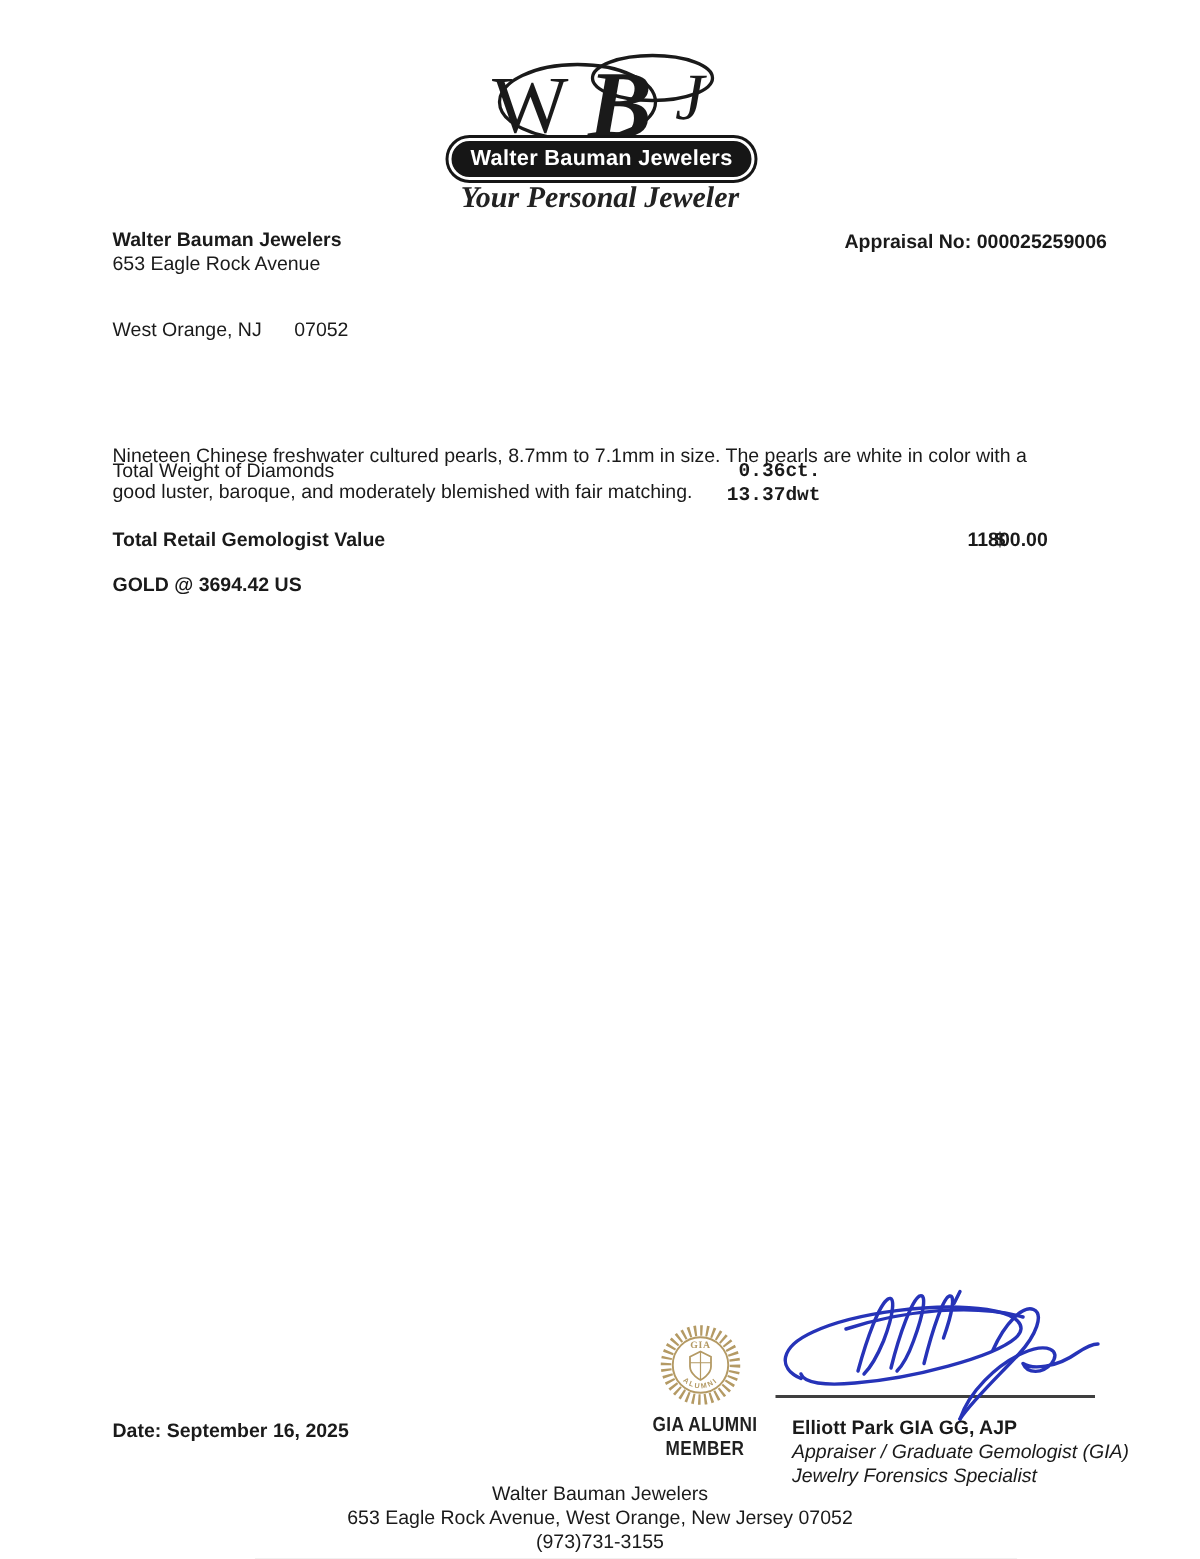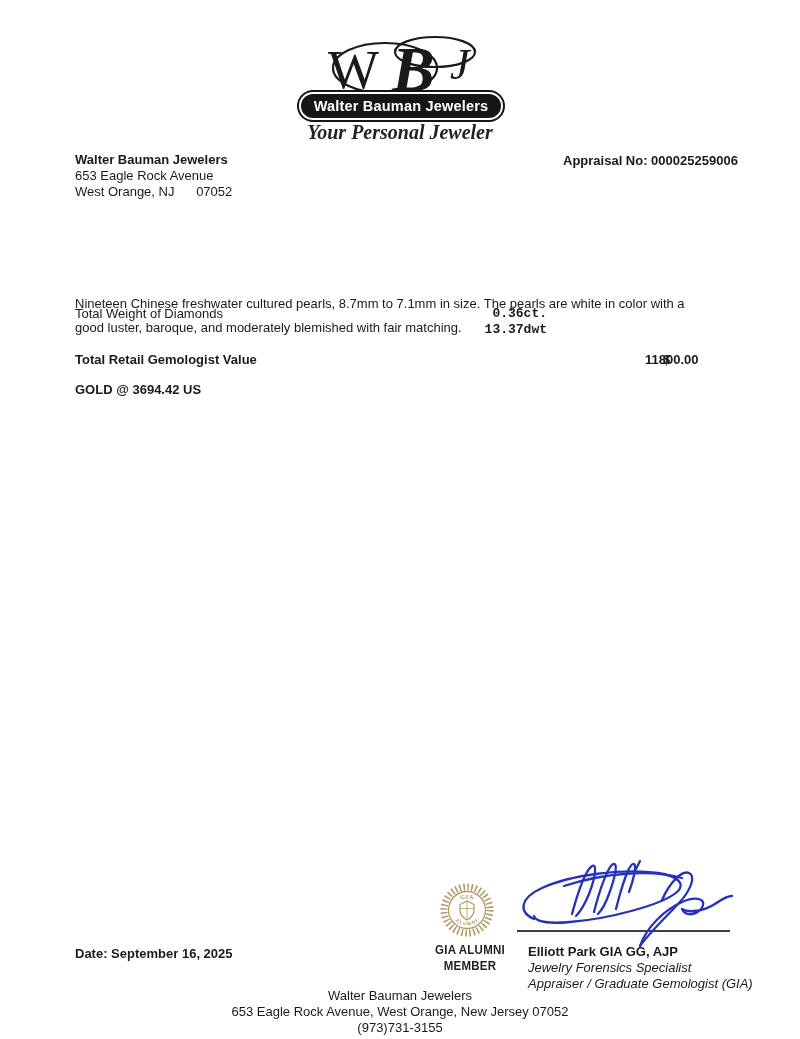--- a/index.html
+++ b/index.html
@@ -4,21 +4,21 @@
 <style>
   html,body { margin:0; padding:0; background:#e8e8e8; }
   .page {
     position:relative; width:800px; height:1039px; margin:0 auto;
     background:#ffffff; overflow:hidden;
     font-family:"Liberation Sans", sans-serif; color:#1a1a1a;
   }
   .abs { position:absolute; }
   .b { font-weight:bold; }
   .i { font-style:italic; }
-  .pre { white-space:pre; }
+  .pre { white-space:pre;margin-top:28px; }
   .t13 { font-size:13px; line-height:16px; }
 
   
   .monogram { left:300px; top:34px; }
   .badge {
     left:299px; top:92px; width:200px; height:24px;
     background:#161616; border:2px solid #ffffff; border-radius:15px;
     box-shadow:0 0 0 2px #161616;
     color:#ffffff; font-size:14.5px; font-weight:bold;
     text-align:center; line-height:24px; letter-spacing:0.2px;
@@ -122,22 +122,22 @@
       <path d="M 104 53 C 110 29 117 9 121 8 C 125 7 123 19 117 36"></path>
       <path d="M 124 13 L 128 5"></path>
       <path d="M 52 30 C 92 17 138 13 170 22"></path>
       <path d="M 150 44 C 158 26 170 14 177 17 C 184 20 179 34 167 47 C 152 63 137 77 128 90"></path>
       <path d="M 128 90 C 134 72 152 54 170 46 C 186 39 196 44 189 53 C 183 60 173 60 170 53 C 176 57 192 56 206 46 C 212 42 216 40 220 40"></path>
     </g>
   </svg>
 
   <div class="abs appraiser t13">
     <div class="b">Elliott Park GIA GG, AJP</div>
+    <div class="i">Appraiser / Graduate Gemologist (GIA)</div>
     <div class="i">Jewelry Forensics Specialist</div>
-    <div class="i">Appraiser / Graduate Gemologist (GIA)</div>
   </div>
 
   <div class="abs footer t13">
     <div>Walter Bauman Jewelers</div>
     <div>653 Eagle Rock Avenue, West Orange, New Jersey 07052</div>
     <div>(973)731-3155</div>
   </div>
 
 </div>
 

